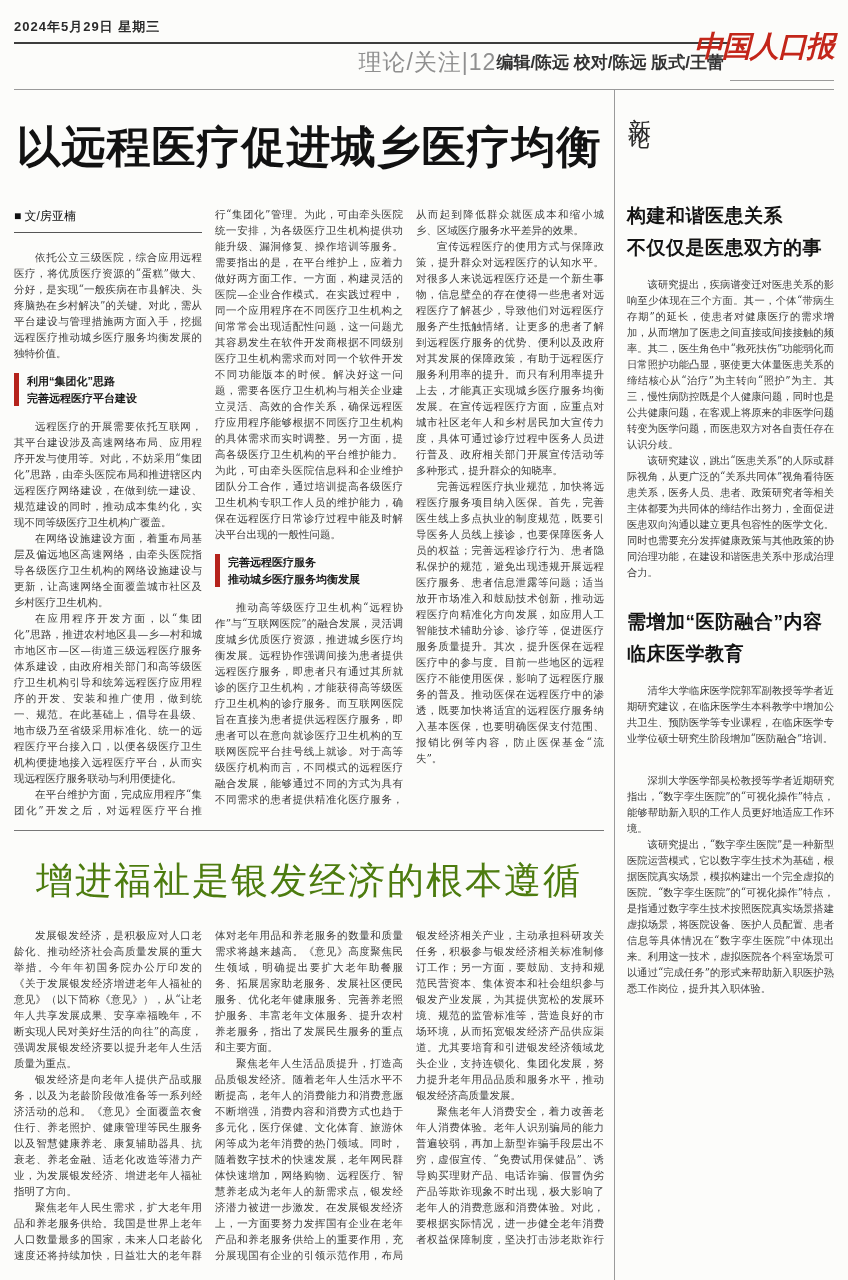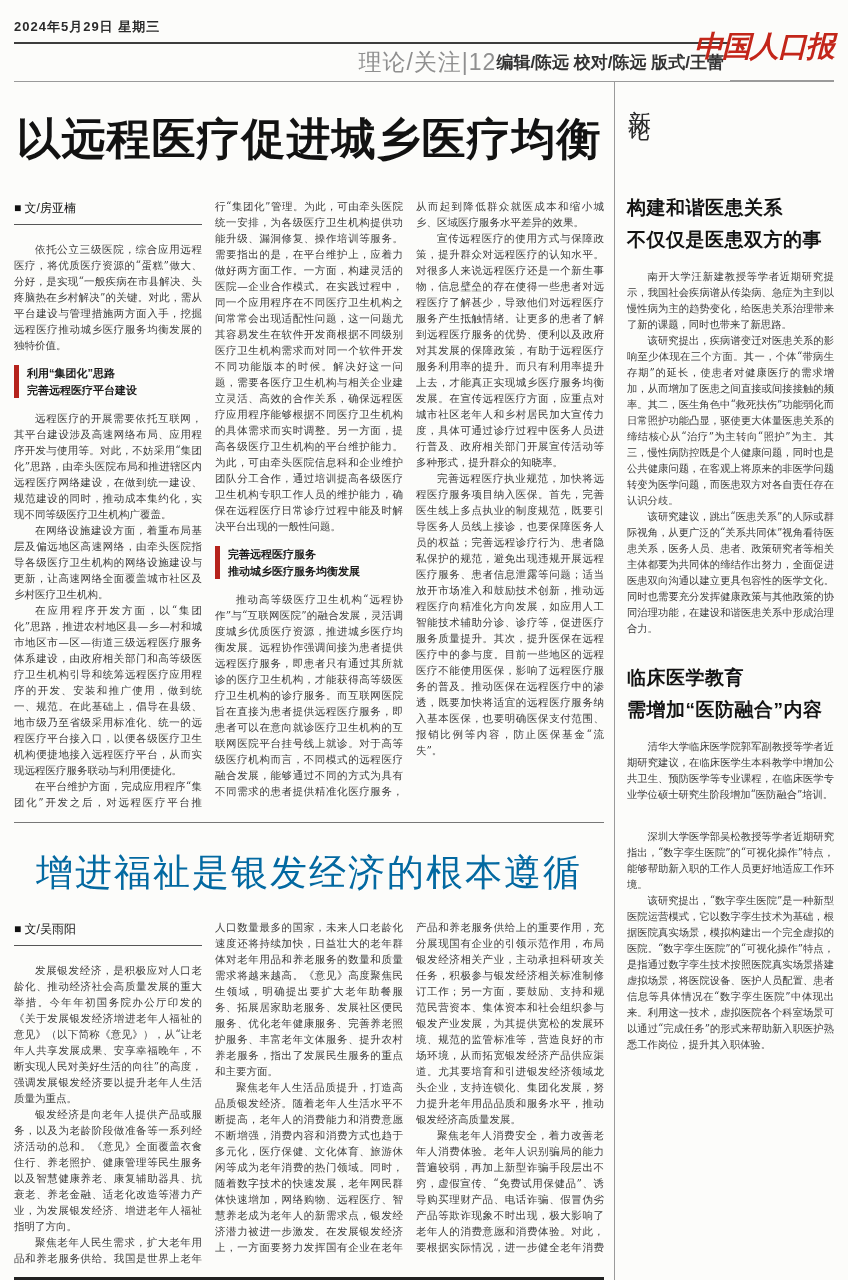--- a/index.html
+++ b/index.html
@@ -3,21 +3,21 @@
 <meta charset="utf-8">
 <style>
   :root { --accent: #b5231c; --ink: #3c3c3c; --head-ink: #121212; --rule: #9a9a9a; }
   * { margin: 0; padding: 0; box-sizing: border-box; }
   body { background: #e8e8e6; font-family: "Liberation Sans", sans-serif; }
   .page {
     width: 848px; height: 1280px; background: #fcfcfa; margin: 0 auto;
     overflow: hidden; position: relative; padding: 14px 14px 0 14px; color: var(--ink);
   }
   
-  header { display: flex; align-items: stretch; border-bottom: 1px solid var(--rule); padding-bottom: 0; }
+  header { display: flex; align-items: stretch; border-bottom: 1px solid var(--rule); padding-bottom: 8px; }
   .h-left { flex: 1; }
   .date { font-size: 13px; font-weight: bold; color: #2a2a2a; letter-spacing: 1px; padding: 4px 0 6px; }
   .date-rule { border-top: 2px solid #3d3d3d; }
   .h-row { display: flex; justify-content: flex-end; align-items: flex-end; padding: 3px 6px 3px 0; }
   .section-label { font-size: 23px; color: #8f8f8f; font-weight: 400; letter-spacing: 1px; }
   .credits { font-size: 17px; font-weight: bold; color: #333; padding-bottom: 4px; }
   .logo-wrap { width: 104px; display: flex; align-items: center; justify-content: flex-end; border-bottom: 1px solid var(--rule); }
   .masthead { font-family: "Liberation Serif", serif; font-size: 29px; font-weight: 900; font-style: italic; color: #c3261a; letter-spacing: -1px; white-space: nowrap; }
   
   .content { display: flex; }
@@ -26,21 +26,21 @@
   
   .headline-1 { font-family: "Liberation Serif", serif; font-size: 44px; line-height: 60px; font-weight: 900; text-align: center; color: var(--head-ink); letter-spacing: 1px; margin: 28px 0 28px; }
   .cols { column-gap: 13px; column-fill: auto; overflow: hidden; text-align: justify; font-family: "DejaVu Serif", serif; font-size: 10.5px; line-height: 16px; color: var(--ink); }
   .cols-a1 { column-count: 3; height: 612px; }
   .cols-a2 { column-count: 3; height: 350px; }
   .byline { font-family: "Liberation Sans", sans-serif; font-weight: normal; font-size: 12px; color: #111; padding: 2px 0 8px; border-bottom: 1.5px solid #555; margin-bottom: 16px; text-indent: 0; }
   .para { text-indent: 2em; }
   .subhead { font-family: "Liberation Sans", sans-serif; border-left: 5px solid var(--accent); padding-left: 8px; font-weight: bold; font-size: 11px; line-height: 1.5; color: #1b1b1b; margin: 12px 0; break-inside: avoid; }
   .art-divider { border: none; border-top: 1.5px solid #777; margin: 12px 0 0; }
   
-  .headline-2 { font-size: 37px; line-height: 48px; font-weight: 500; text-align: center; color: #0369a1; letter-spacing: 2px; margin: 26px 0 22px; }
+  .headline-2 { font-size: 37px; line-height: 48px; font-weight: 500; text-align: center; color: #4d7c0f; letter-spacing: 2px; margin: 26px 0 22px; }
   .main-bottom-rule { border-top: 3px solid #222; margin-top: 8px; }
   
   .xinlun { writing-mode: vertical-rl; font-size: 23px; letter-spacing: 8px; color: #2a2a2a; height: 76px; margin: 10px 0 24px -2px; }
   .sb-article { margin-top: 26px; }
   .sb-article:first-of-type { margin-top: 0; }
   .sb-title { font-size: 19px; line-height: 32px; font-weight: bold; color: #131313; margin-bottom: 12px; letter-spacing: 0.5px; }
   .sb-p { font-family: "DejaVu Serif", serif; font-size: 10.3px; line-height: 16px; text-align: justify; text-indent: 2em; color: var(--ink); }
 </style>
 </head>
 <body>
@@ -85,47 +85,45 @@
             <p class="para">宣传远程医疗的使用方式与保障政策，提升群众对远程医疗的认知水平。对很多人来说远程医疗还是一个新生事物，信息壁垒的存在使得一些患者对远程医疗了解甚少，导致他们对远程医疗服务产生抵触情绪。让更多的患者了解到远程医疗服务的优势、便利以及政府对其发展的保障政策，有助于远程医疗服务利用率的提升。而只有利用率提升上去，才能真正实现城乡医疗服务均衡发展。在宣传远程医疗方面，应重点对城市社区老年人和乡村居民加大宣传力度，具体可通过诊疗过程中医务人员进行普及、政府相关部门开展宣传活动等多种形式，提升群众的知晓率。</p>
             <p class="para">完善远程医疗执业规范，加快将远程医疗服务项目纳入医保。首先，完善医生线上多点执业的制度规范，既要引导医务人员线上接诊，也要保障医务人员的权益；完善远程诊疗行为、患者隐私保护的规范，避免出现违规开展远程医疗服务、患者信息泄露等问题；适当放开市场准入和鼓励技术创新，推动远程医疗向精准化方向发展，如应用人工智能技术辅助分诊、诊疗等，促进医疗服务质量提升。其次，提升医保在远程医疗中的参与度。目前一些地区的远程医疗不能使用医保，影响了远程医疗服务的普及。推动医保在远程医疗中的渗透，既要加快将适宜的远程医疗服务纳入基本医保，也要明确医保支付范围、报销比例等内容，防止医保基金“流失”。</p>
           </div>
       </section>
 
       <hr class="art-divider">
 
       <section>
         <h1 class="headline-2">增进福祉是银发经济的根本遵循</h1>
         <div class="cols cols-a2">
-          <div class="byline">■ 文/吴雨阳</div>
         <p class="para">发展银发经济，是积极应对人口老龄化、推动经济社会高质量发展的重大举措。今年年初国务院办公厅印发的《关于发展银发经济增进老年人福祉的意见》（以下简称《意见》），从“让老年人共享发展成果、安享幸福晚年，不断实现人民对美好生活的向往”的高度，强调发展银发经济要以提升老年人生活质量为重点。</p>
             <p class="para">银发经济是向老年人提供产品或服务，以及为老龄阶段做准备等一系列经济活动的总和。《意见》全面覆盖衣食住行、养老照护、健康管理等民生服务以及智慧健康养老、康复辅助器具、抗衰老、养老金融、适老化改造等潜力产业，为发展银发经济、增进老年人福祉指明了方向。</p>
             <p class="para">聚焦老年人民生需求，扩大老年用品和养老服务供给。我国是世界上老年人口数量最多的国家，未来人口老龄化速度还将持续加快，日益壮大的老年群体对老年用品和养老服务的数量和质量需求将越来越高。《意见》高度聚焦民生领域，明确提出要扩大老年助餐服务、拓展居家助老服务、发展社区便民服务、优化老年健康服务、完善养老照护服务、丰富老年文体服务、提升农村养老服务，指出了发展民生服务的重点和主要方面。</p>
             <p class="para">聚焦老年人生活品质提升，打造高品质银发经济。随着老年人生活水平不断提高，老年人的消费能力和消费意愿不断增强，消费内容和消费方式也趋于多元化，医疗保健、文化体育、旅游休闲等成为老年消费的热门领域。同时，随着数字技术的快速发展，老年网民群体快速增加，网络购物、远程医疗、智慧养老成为老年人的新需求点，银发经济潜力被进一步激发。在发展银发经济上，一方面要努力发挥国有企业在老年产品和养老服务供给上的重要作用，充分展现国有企业的引领示范作用，布局银发经济相关产业，主动承担科研攻关任务，积极参与银发经济相关标准制修订工作；另一方面，要鼓励、支持和规范民营资本、集体资本和社会组织参与银发产业发展，为其提供宽松的发展环境、规范的监管标准等，营造良好的市场环境，从而拓宽银发经济产品供应渠道。尤其要培育和引进银发经济领域龙头企业，支持连锁化、集团化发展，努力提升老年用品品质和服务水平，推动银发经济高质量发展。</p>
             <p class="para">聚焦老年人消费安全，着力改善老年人消费体验。老年人识别骗局的能力普遍较弱，再加上新型诈骗手段层出不穷，虚假宣传、“免费试用保健品”、诱导购买理财产品、电话诈骗、假冒伪劣产品等欺诈现象不时出现，极大影响了老年人的消费意愿和消费体验。对此，要根据实际情况，进一步健全老年消费者权益保障制度，坚决打击涉老欺诈行为，净化老年人消费环境，努力提升老年人消费的安全感和体验感。</p>
           </div>
         <div class="main-bottom-rule"></div>
       </section>
     </main>
 
     <aside>
       <div class="xinlun">新论</div>
       <div>
           <section class="sb-article">
             <h3 class="sb-title">
               <div>构建和谐医患关系</div>
               <div>不仅仅是医患双方的事</div>
             </h3>
-            <p class="sb-p">南开大学汪新建教授等学者近期研究提示，我国社会疾病谱从传染病、急症为主到以慢性病为主的趋势变化，给医患关系治理带来了新的课题，同时也带来了新思路。</p>
             <p class="sb-p">该研究提出，疾病谱变迁对医患关系的影响至少体现在三个方面。其一，个体“带病生存期”的延长，使患者对健康医疗的需求增加，从而增加了医患之间直接或间接接触的频率。其二，医生角色中“救死扶伤”功能弱化而日常照护功能凸显，驱使更大体量医患关系的缔结核心从“治疗”为主转向“照护”为主。其三，慢性病防控既是个人健康问题，同时也是公共健康问题，在客观上将原来的非医学问题转变为医学问题，而医患双方对各自责任存在认识分歧。</p>
             <p class="sb-p">该研究建议，跳出“医患关系”的人际或群际视角，从更广泛的“关系共同体”视角看待医患关系，医务人员、患者、政策研究者等相关主体都要为共同体的缔结作出努力，全面促进医患双向沟通以建立更具包容性的医学文化。同时也需要充分发挥健康政策与其他政策的协同治理功能，在建设和谐医患关系中形成治理合力。</p>
           </section>
           <section class="sb-article">
             <h3 class="sb-title">
+              <div>需增加“医防融合”内容</div>
               <div>临床医学教育</div>
-              <div>需增加“医防融合”内容</div>
             </h3>
             <p class="sb-p">清华大学临床医学院郭军副教授等学者近期研究建议，在临床医学生本科教学中增加公共卫生、预防医学等专业课程，在临床医学专业学位硕士研究生阶段增加“医防融合”培训。</p>
           </section>
           <section class="sb-article">
             <p class="sb-p">深圳大学医学部吴松教授等学者近期研究指出，“数字孪生医院”的“可视化操作”特点，能够帮助新入职的工作人员更好地适应工作环境。</p>
             <p class="sb-p">该研究提出，“数字孪生医院”是一种新型医院运营模式，它以数字孪生技术为基础，根据医院真实场景，模拟构建出一个完全虚拟的医院。“数字孪生医院”的“可视化操作”特点，是指通过数字孪生技术按照医院真实场景搭建虚拟场景，将医院设备、医护人员配置、患者信息等具体情况在“数字孪生医院”中体现出来。利用这一技术，虚拟医院各个科室场景可以通过“完成任务”的形式来帮助新入职医护熟悉工作岗位，提升其入职体验。</p>
           </section>
         </div>
 
     </aside>

